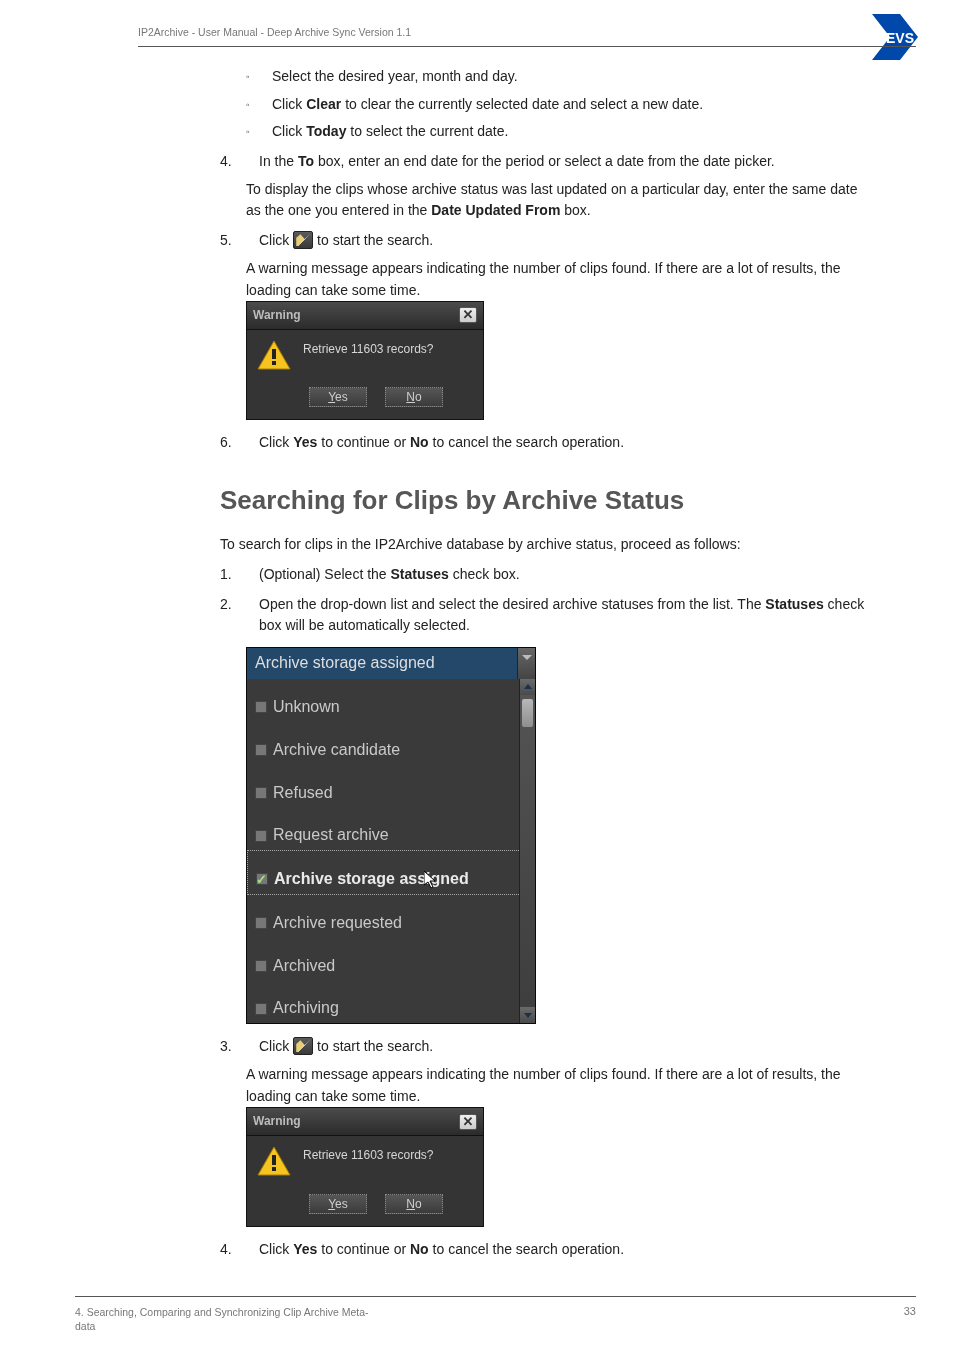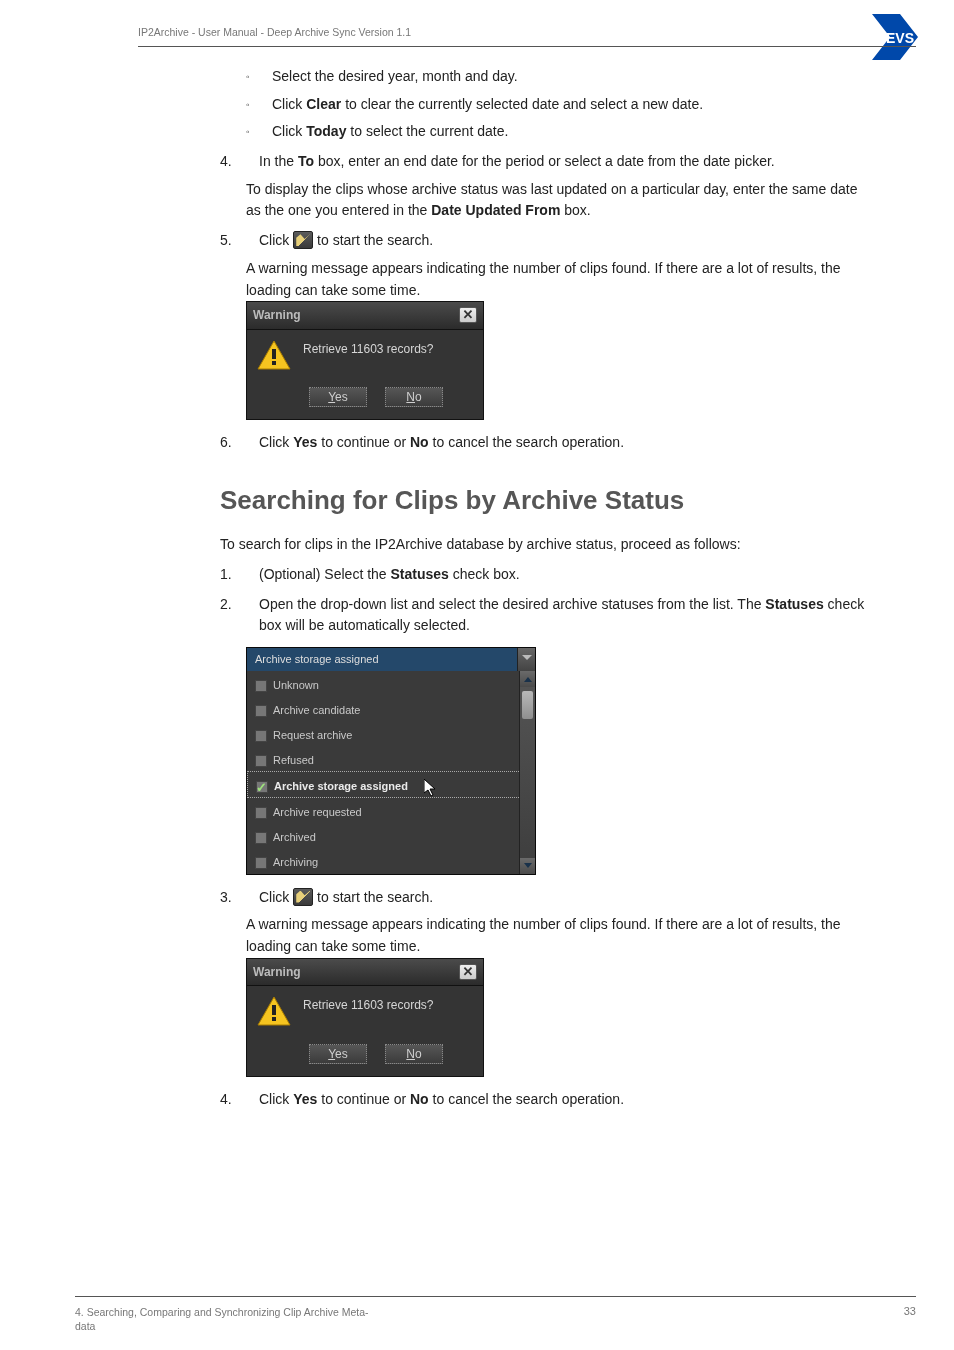--- a/index.html
+++ b/index.html
@@ -145,21 +145,21 @@
     margin-top: 26px;
     margin-bottom: 14px;
   }
 
   
   .dd {
     width: 290px;
     margin-left: 26px;
     margin-top: 10px;
     border: 1px solid #0a0a0a;
-    font-size: 11px;
+    font-size: 16px;
     color: #c9c9c9;
     background: #3a3a3a;
   }
   .dd-head {
     background: #24486a;
     color: #dedede;
     padding: 3px 8px;
     position: relative;
   }
   .dd-head-arrow {
@@ -170,21 +170,21 @@
   }
   .dd-head-arrow::after {
     content: "";
     position: absolute; left: 4px; top: 7px;
     border-left: 5px solid transparent;
     border-right: 5px solid transparent;
     border-top: 5px solid #bbb;
   }
   .dd-list { position: relative; }
   .dd-item {
-    padding: 6px 8px 2px 8px;
+    padding: 16px 8px 2px 8px;
     display: flex;
     align-items: center;
     gap: 6px;
   }
   .dd-chk {
     width: 12px; height: 12px;
     background: #777;
     border: 1px solid #444;
     display: inline-block;
     position: relative;
@@ -360,25 +360,25 @@
         <div class="dd-item">
             <span class="dd-chk"></span>
             <span>Unknown</span>
           </div>
         <div class="dd-item">
             <span class="dd-chk"></span>
             <span>Archive candidate</span>
           </div>
         <div class="dd-item">
             <span class="dd-chk"></span>
+            <span>Refused</span>
+          </div>
+        <div class="dd-item">
+            <span class="dd-chk"></span>
             <span>Request archive</span>
-          </div>
-        <div class="dd-item">
-            <span class="dd-chk"></span>
-            <span>Refused</span>
           </div>
         <div class="dd-item sel">
           <span class="dd-chk checked"></span>
           <span>Archive storage assigned</span>
           <svg class="cursor" width="14" height="18" viewBox="0 0 14 18">
               <polygon points="0,0 0,14 4,11 7,17 9,16 6,10 11,10" fill="#fff" stroke="#000" stroke-width="1"></polygon>
             </svg>
         </div>
         <div class="dd-item">
             <span class="dd-chk"></span>

